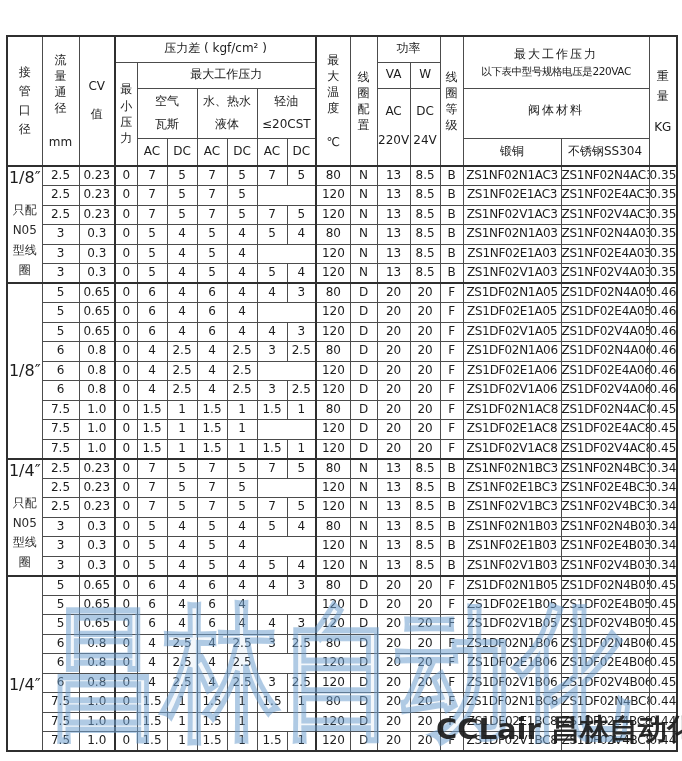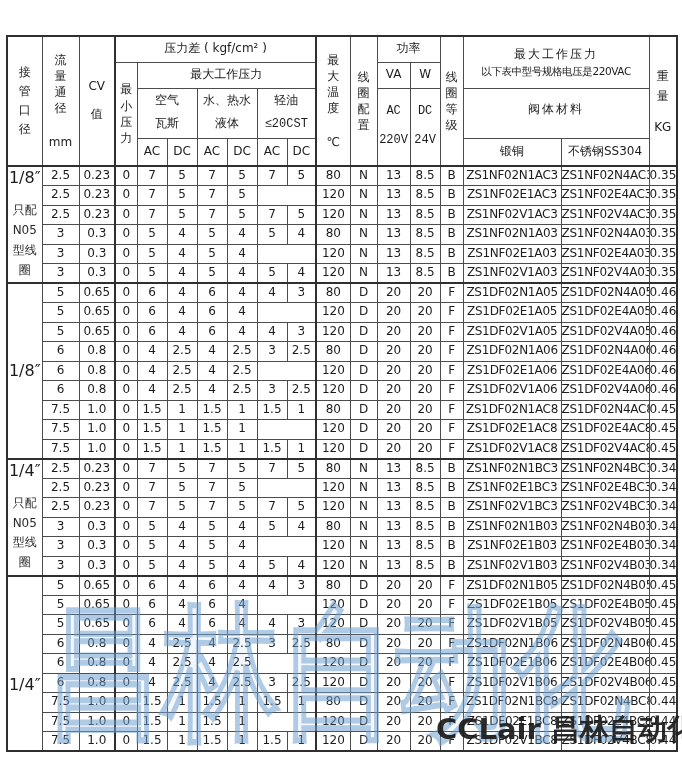--- a/index.html
+++ b/index.html
@@ -6,21 +6,21 @@
   .page{position:relative;width:682px;height:761px;background:#fff;overflow:hidden;
         font-family:"DejaVu Sans","Liberation Sans",sans-serif;color:#1c1c1c;}
   .page-title{position:absolute;left:7px;top:2px;font-size:23px;font-weight:bold;letter-spacing:5px;color:#1a1a1a;}
 
   table.spec{position:absolute;left:6px;top:35px;width:670px;border-collapse:collapse;table-layout:fixed;
              border:2px solid #2f2f2f;background:#fff;z-index:1;}
   .spec th,.spec td{border:1px solid #4c4c4c;padding:0;text-align:center;vertical-align:middle;
              font-size:12px;font-weight:normal;line-height:1.15;overflow:hidden;color:#1c1c1c;}
   .spec thead tr.hr1{height:26px;}
   .spec thead tr.hr2{height:26px;}
-  .spec thead tr.hr3{height:50px;font-family:Liberation Mono, monospace;}
+  .spec thead tr.hr3{height:50px;}
   .spec thead tr.hr4{height:28px;}
   .spec tbody tr{height:19.5px;}
   .bL2{border-left-width:2px !important;border-left-color:#2f2f2f !important;}
   .spec tbody tr.gstart td{border-top-width:2px;border-top-color:#2f2f2f;}
 
   .vstack{width:14px;margin:0 auto;word-break:break-all;line-height:1.6;font-size:12px;}
   .vstack.tight{line-height:1.35;}
   .sub{margin-top:20px;font-size:12px;}
   .gap14{margin-top:14px;}
   .gap8{margin-top:15px;}

